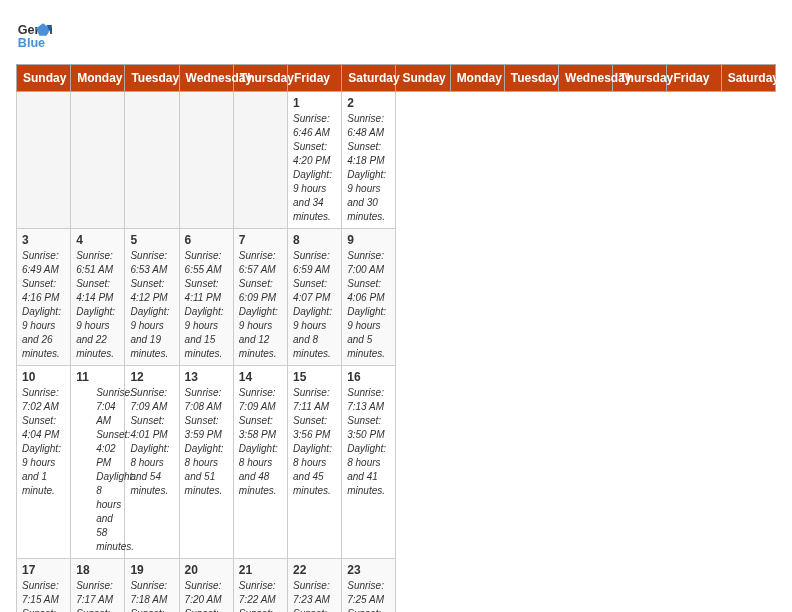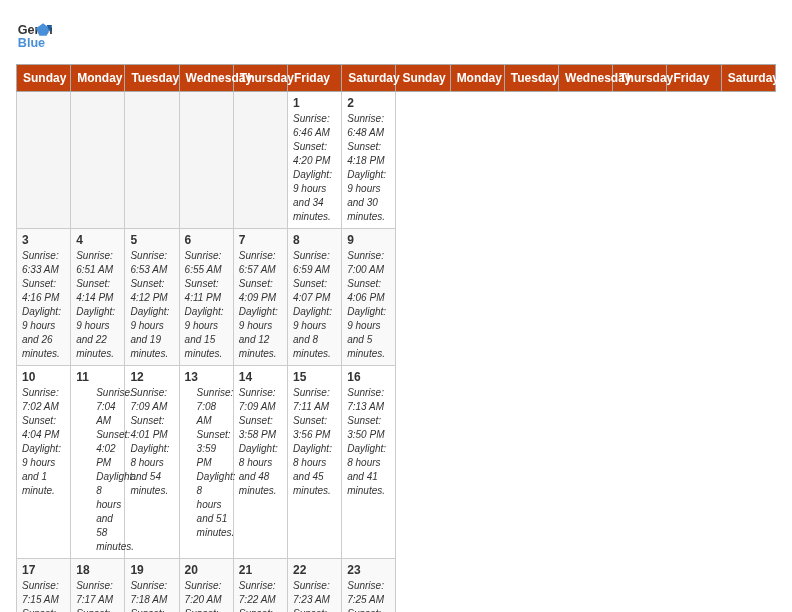--- a/index.html
+++ b/index.html
@@ -133,21 +133,21 @@
           <div class="day-num">2</div>
           <div class="day-info" style="white-space: pre-line;">Sunrise: 6:48 AM
 Sunset: 4:18 PM
 Daylight: 9 hours
 and 30 minutes.</div>
         </td>
       </tr>
       <tr>
         <td>
           <div class="day-num">3</div>
-          <div class="day-info" style="white-space: pre-line;">Sunrise: 6:33 AM
+          <div class="day-info" style="white-space: pre-line;">Sunrise: 6:49 AM
 Sunset: 4:16 PM
 Daylight: 9 hours
 and 26 minutes.</div>
         </td>
         <td>
           <div class="day-num">4</div>
           <div class="day-info" style="white-space: pre-line;">Sunrise: 6:51 AM
 Sunset: 4:14 PM
 Daylight: 9 hours
 and 22 minutes.</div>
@@ -162,21 +162,21 @@
         <td>
           <div class="day-num">6</div>
           <div class="day-info" style="white-space: pre-line;">Sunrise: 6:55 AM
 Sunset: 4:11 PM
 Daylight: 9 hours
 and 15 minutes.</div>
         </td>
         <td>
           <div class="day-num">7</div>
           <div class="day-info" style="white-space: pre-line;">Sunrise: 6:57 AM
-Sunset: 4:09 PM
+Sunset: 6:09 PM
 Daylight: 9 hours
 and 12 minutes.</div>
         </td>
         <td>
           <div class="day-num">8</div>
           <div class="day-info" style="white-space: pre-line;">Sunrise: 6:59 AM
 Sunset: 4:07 PM
 Daylight: 9 hours
 and 8 minutes.</div>
         </td>
@@ -205,21 +205,21 @@
         </td>
         <td>
           <div class="day-num">12</div>
           <div class="day-info" style="white-space: pre-line;">Sunrise: 7:09 AM
 Sunset: 4:01 PM
 Daylight: 8 hours
 and 54 minutes.</div>
         </td>
         <td>
           <div class="day-num">13</div>
-          <div class="day-info" style="white-space: pre-line; margin-left: 12px;">Sunrise: 7:08 AM
+          <div class="day-info" style="white-space: pre-line;">Sunrise: 7:08 AM
 Sunset: 3:59 PM
 Daylight: 8 hours
 and 51 minutes.</div>
         </td>
         <td>
           <div class="day-num">14</div>
           <div class="day-info" style="white-space: pre-line;">Sunrise: 7:09 AM
 Sunset: 3:58 PM
 Daylight: 8 hours
 and 48 minutes.</div>

